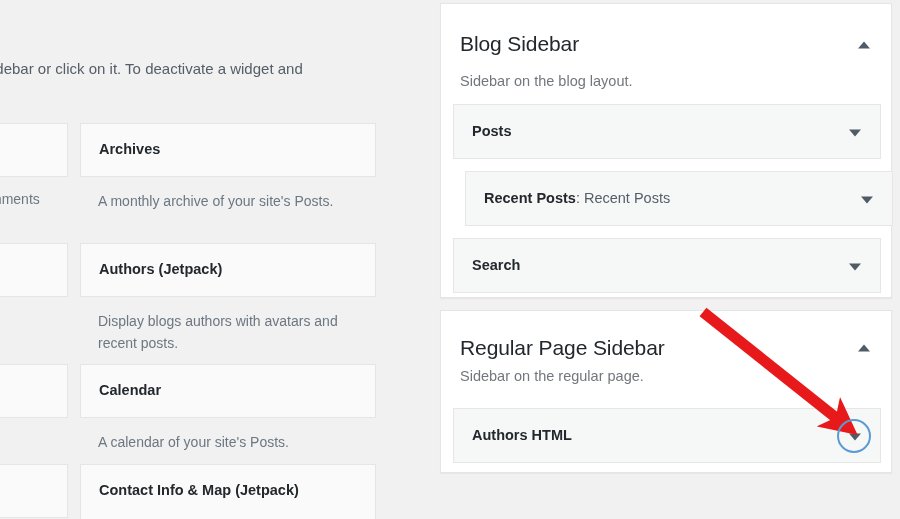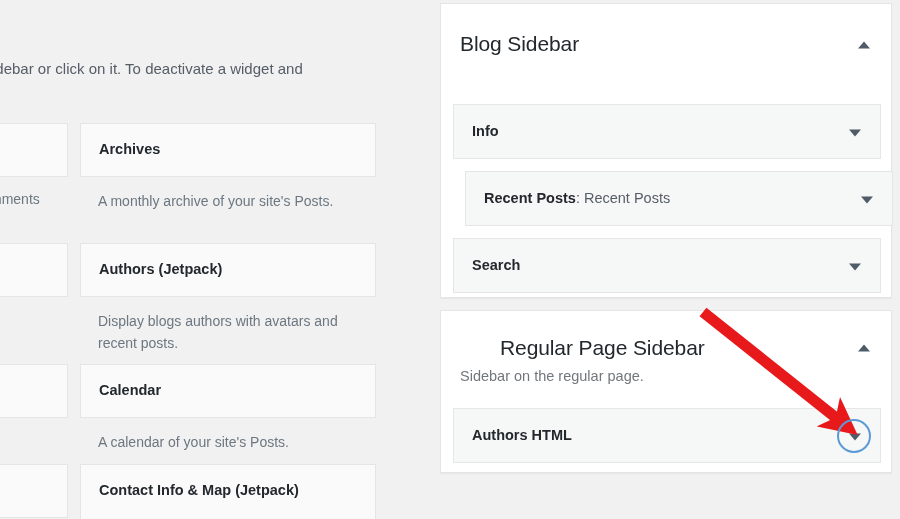--- a/index.html
+++ b/index.html
@@ -215,28 +215,29 @@
 
   </div>
 </div>
 
 <div id="right-region">
 
   <div class="panel" id="panel-blog">
 
     <div class="panel-title" style="top:28px;">Blog Sidebar</div>
 
+    <div class="panel-desc" style="top:69px;">Sidebar on the blog layout.</div>
 
     <div class="panel-toggle" style="top:30px;">
       <span class="caret caret-up"></span>
     </div>
 
     <div class="widget-row" style="top:100px;">
       <div class="widget-row-title">
-        <span>Info</span>
+        <span>Posts</span>
       </div>
       <div class="widget-row-toggle">
         <span class="caret caret-down"></span>
       </div>
     </div>
 
     <div class="widget-row" style="top:167px;margin-left:12px;">
       <div class="widget-row-title">
         <span>Recent Posts</span><span class="sub">:&nbsp;</span><span class="sub">Recent Posts</span>
       </div>
@@ -251,21 +252,21 @@
       </div>
       <div class="widget-row-toggle">
         <span class="caret caret-down"></span>
       </div>
     </div>
 
   </div>
 
   <div class="panel" id="panel-regular">
 
-    <div class="panel-title" style="top:25px;margin-left:40px;">Regular Page Sidebar</div>
+    <div class="panel-title" style="top:25px;">Regular Page Sidebar</div>
 
     <div class="panel-desc" style="top:57px;">Sidebar on the regular page.</div>
 
     <div class="panel-toggle" style="top:26px;">
       <span class="caret caret-up"></span>
     </div>
 
     <div class="widget-row" style="top:97px;">
       <div class="widget-row-title">
         <span>Authors HTML</span>

